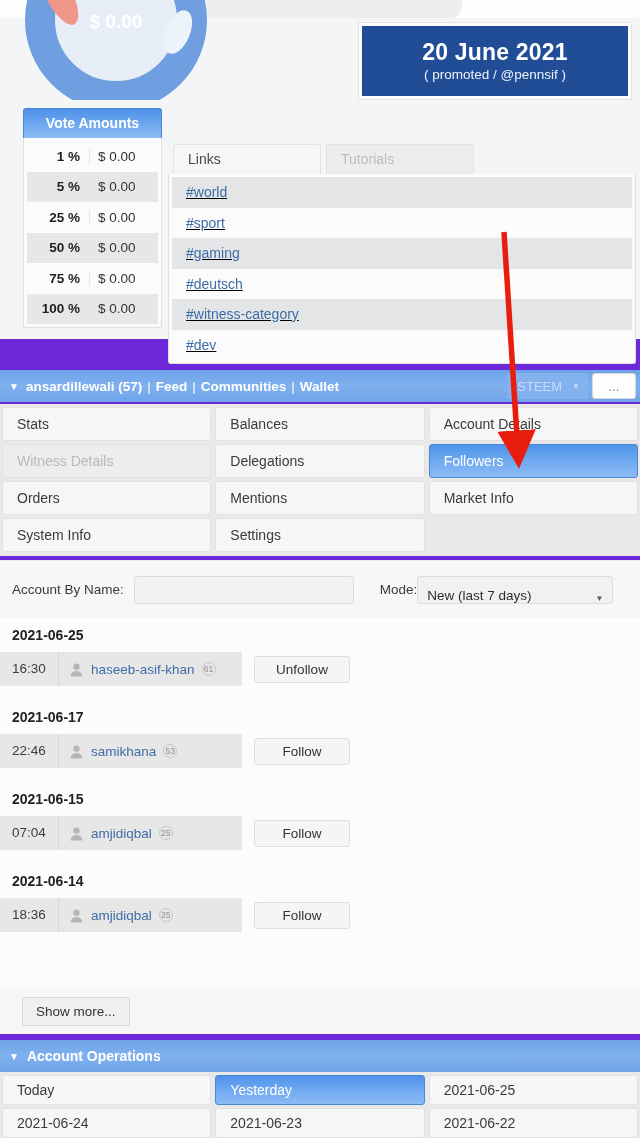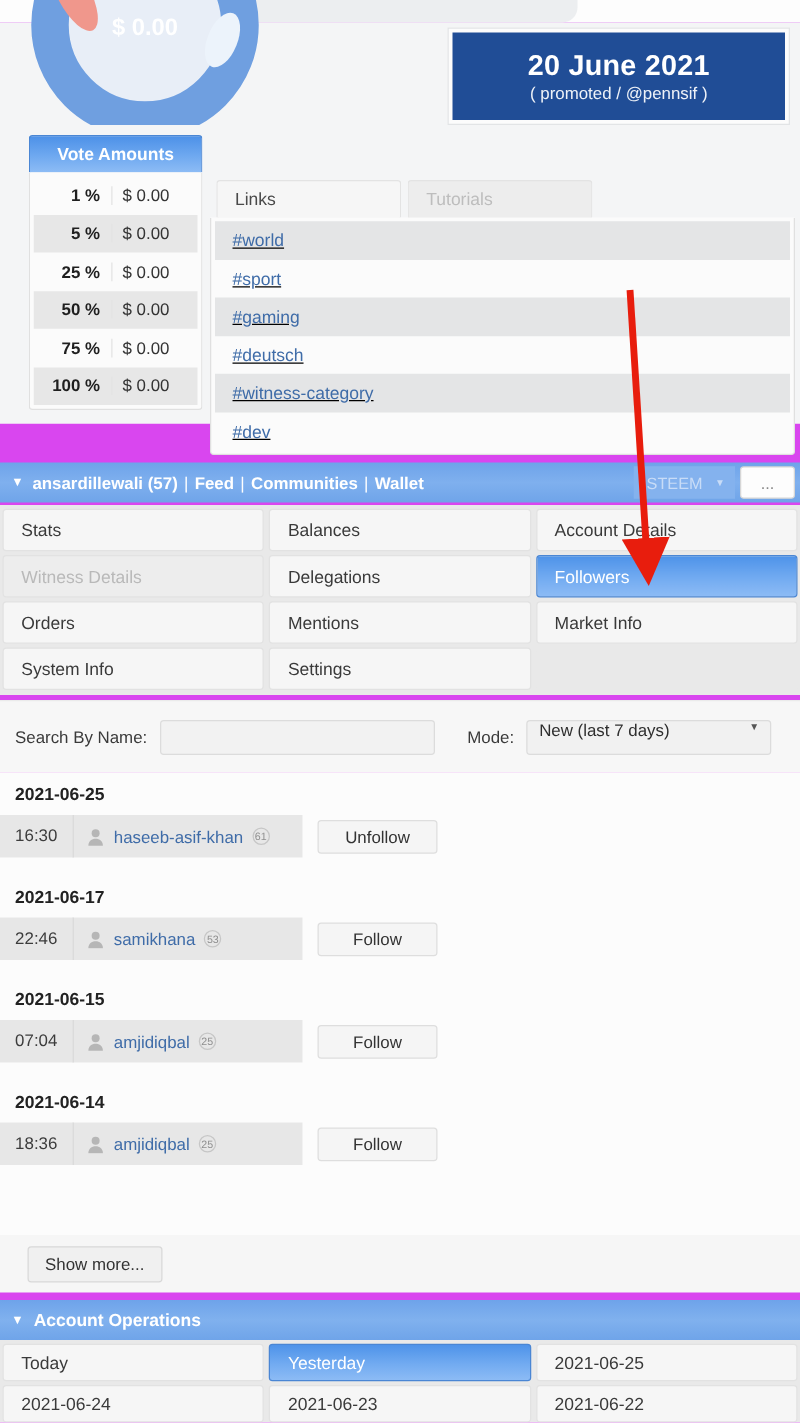--- a/index.html
+++ b/index.html
@@ -2,21 +2,21 @@
 <html><head>
 <meta charset="utf-8">
 <style>
   * { box-sizing: border-box; margin: 0; padding: 0; }
   html, body {
     width: 640px; height: 1138px;
     background: #ffffff;
     font-family: "Liberation Sans", sans-serif;
     overflow: hidden;
   }
-  .page { position: relative; width: 640px; height: 1138px; background: #d946ef; }
+  .page { position: relative; width: 640px; height: 1138px; background: #6d28d9; }
 
   
   .top-strip {
     position: absolute; left: 0; top: 0; width: 640px; height: 18px;
     background: #fdfdfd;
   }
   .top-pill {
     position: absolute; left: 90px; top: -22px; width: 372px; height: 40px;
     background: #eceef0; border-radius: 12px;
   }
@@ -147,23 +147,23 @@
   }
   .lbl { font-size: 13.5px; color: #3a3a3a; }
   .search-input {
     width: 220px; height: 28px; margin-left: 10px;
     background: #f2f2f2; border: 1px solid #dcdcdc; border-radius: 3px;
     font-size: 13px; padding: 0 7px; color: #333;
     font-family: "Liberation Sans", sans-serif;
   }
   .mode-lbl { margin-left: 26px; font-size: 13.5px; color: #3a3a3a; }
   .mode-sel {
-    margin-left: 10px; width: 196px; height: 28px;
+    width: 196px; height: 28px;
     background: #f1f1f1; border: 1px solid #dcdcdc; border-radius: 3px;
-    display: flex; align-items: flex-start; padding: 0 9px;
+    display: flex; align-items: flex-end; padding: 0 9px;
     font-size: 13.5px; color: #2e2e2e; cursor: pointer;
   }
   .mode-sel .car { margin-left: auto; font-size: 8px; color: #555; }
 
   
   .followers { position: absolute; left: 0; top: 618px; width: 640px; height: 370px; background: #fcfcfc; }
   .date-hdr {
     height: 34px; line-height: 34px; padding-left: 12px;
     font-size: 14px; font-weight: bold; color: #222222; background: #fcfcfc;
   }
@@ -329,21 +329,21 @@
     <div class="tile active">Followers</div>
     <div class="tile">Orders</div>
     <div class="tile">Mentions</div>
     <div class="tile">Market Info</div>
     <div class="tile">System Info</div>
     <div class="tile">Settings</div>
     <div class="tile empty"></div>
   </div>
 
   <div class="search-row">
-    <span class="lbl">Search By Name:</span>
+    <span class="lbl">Account By Name:</span>
     <input class="search-input" type="text" value="" placeholder="" style="">
     <span class="mode-lbl">Mode:</span>
     <span class="mode-sel">
       <span>New (last 7 days)</span>
       <span class="car">▼</span>
     </span>
   </div>
 
   <div class="followers">
 

